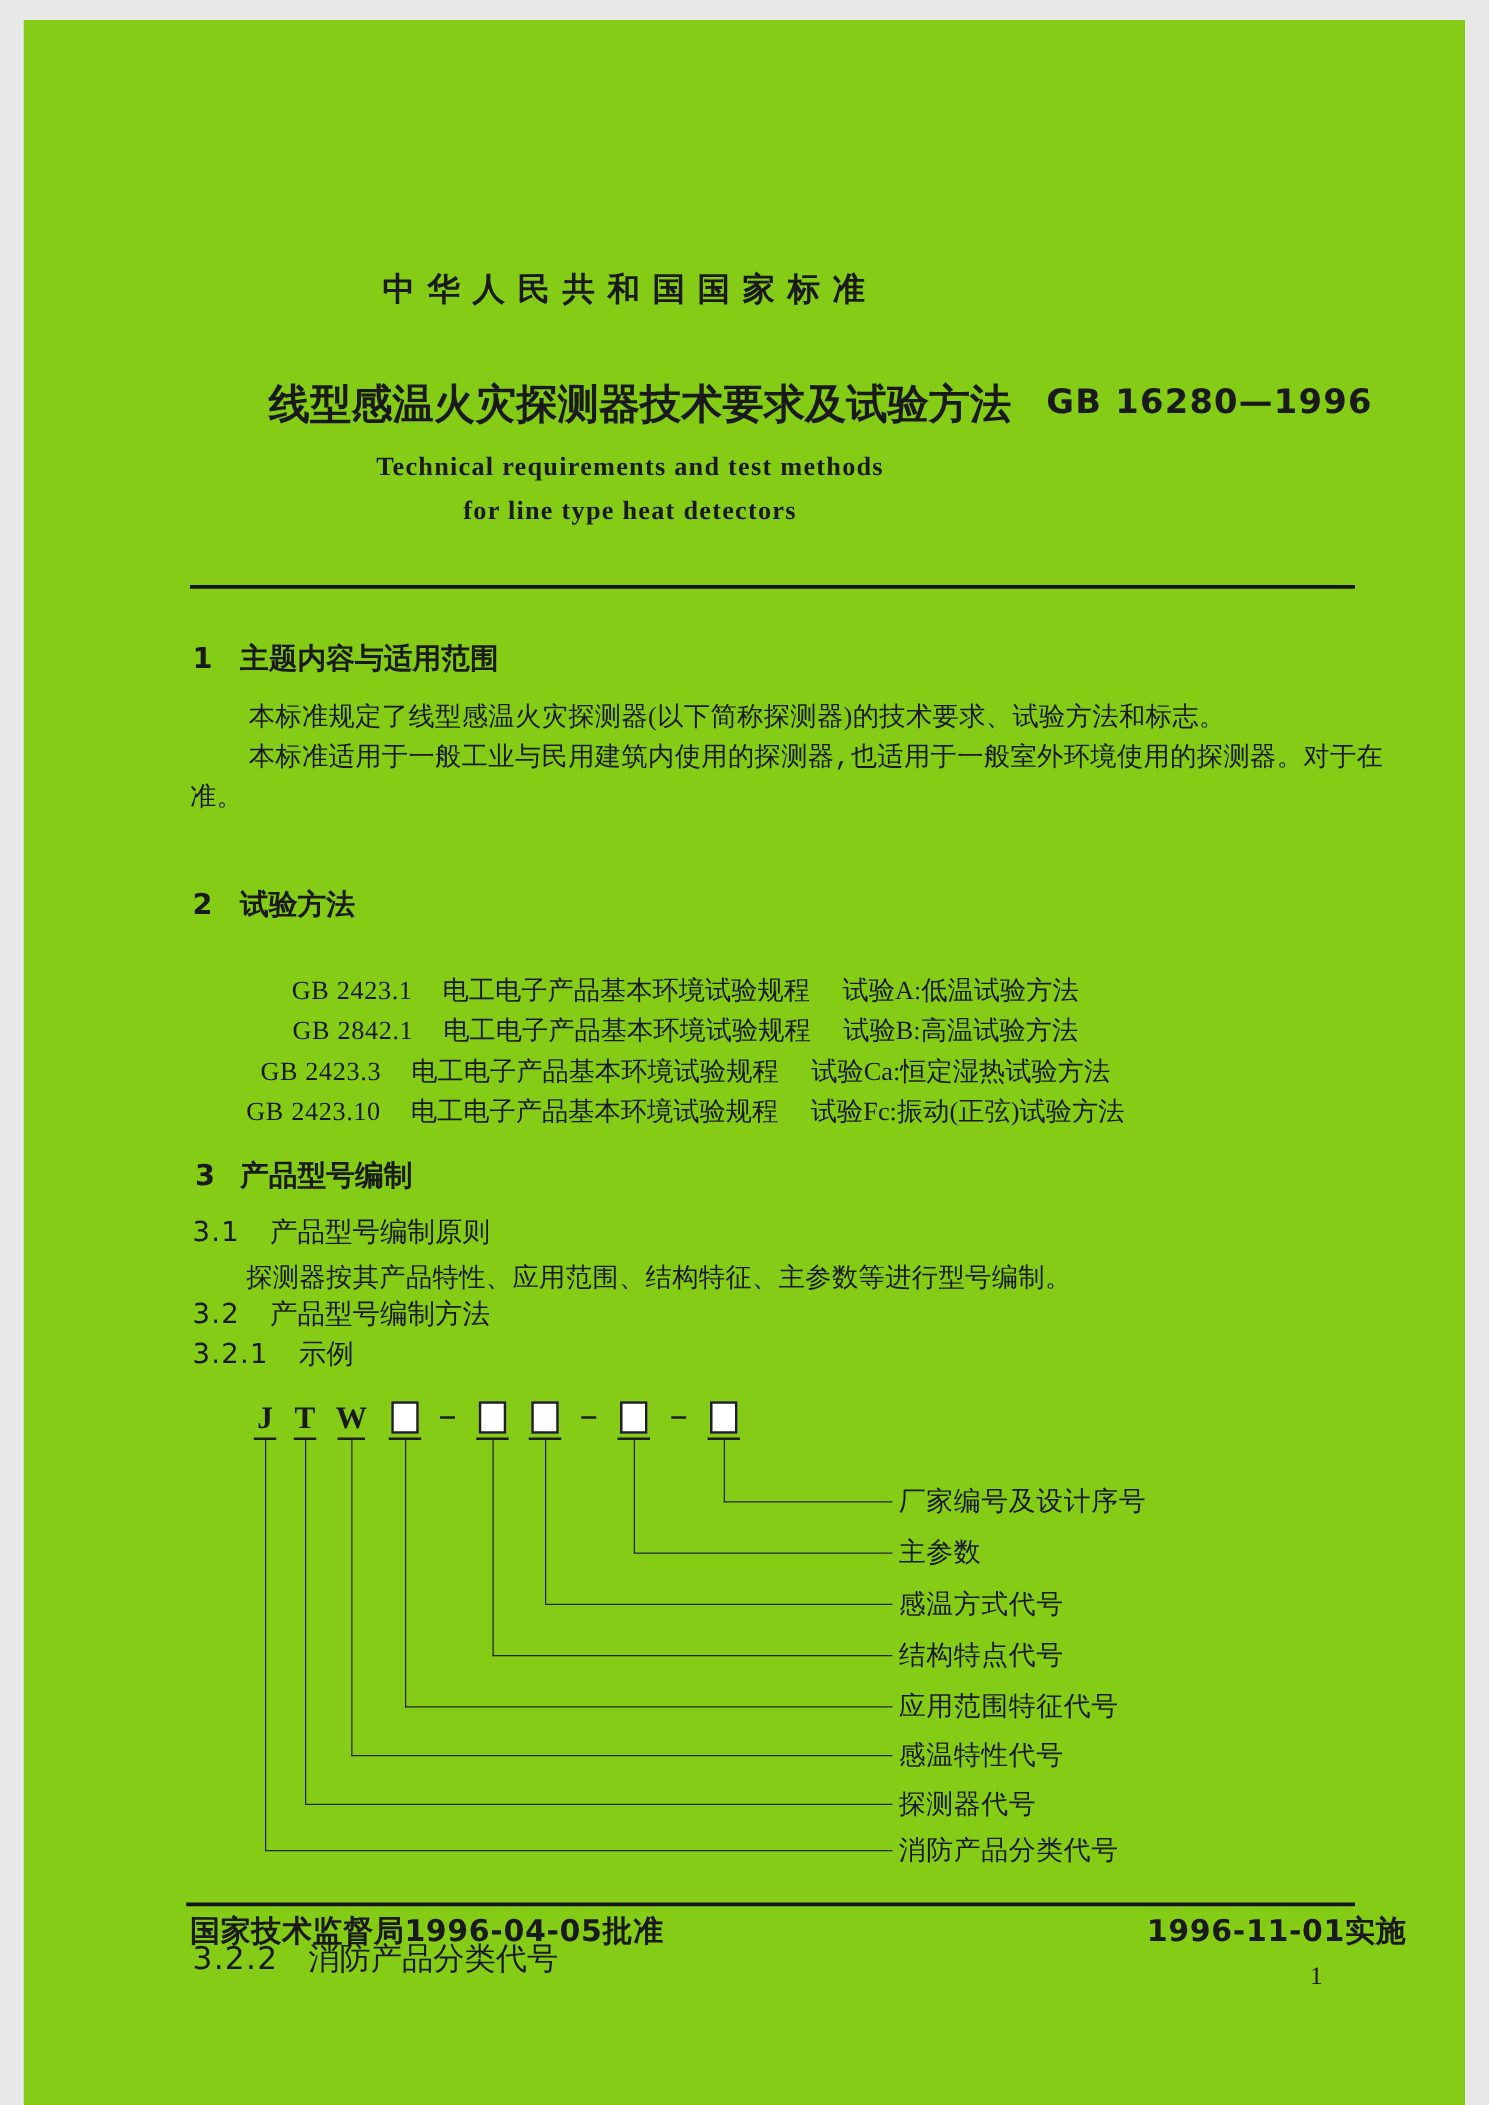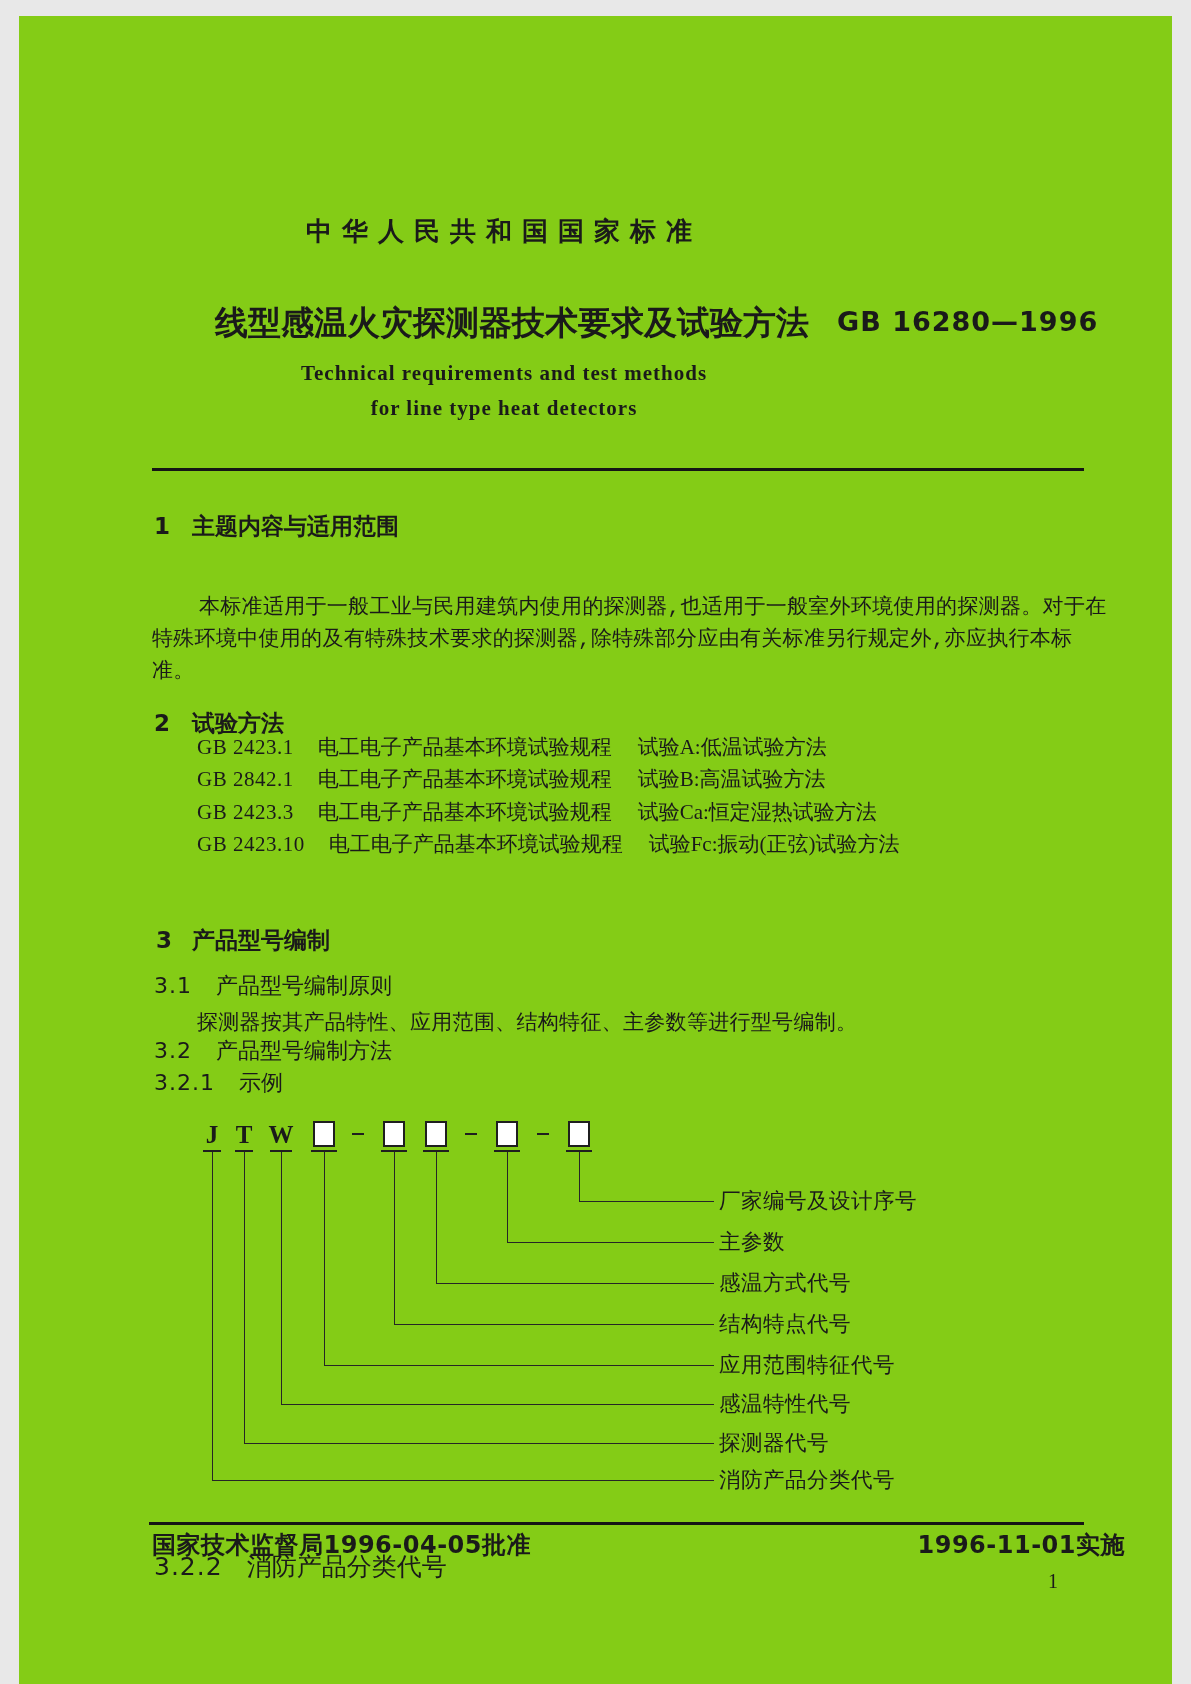--- a/index.html
+++ b/index.html
@@ -97,30 +97,30 @@
   <div class="abs std-header">中华人民共和国国家标准</div>
   <div class="abs title-cn">线型感温火灾探测器技术要求及试验方法</div>
   <div class="abs std-number">GB 16280—1996</div>
   <div class="abs title-en" style="top:345px;">Technical requirements and test methods</div>
   <div class="abs title-en" style="top:380px;">for line type heat detectors</div>
   <div class="abs rule" style="top:452px;left:133px;width:932px;"></div>
 
   <div class="abs h-sec" style="top:495px;left:135px;">
     <span class="num">1</span><span>主题内容与适用范围</span>
   </div>
+  <div class="abs body-text" style="top:541px;left:180px;white-space:nowrap;">本标准规定了线型感温火灾探测器(以下简称探测器)的技术要求、试验方法和标志。</div>
   <div class="abs body-text para" style="top:576px;left:133px;">
     <div class="ln indent">本标准适用于一般工业与民用建筑内使用的探测器,也适用于一般室外环境使用的探测器。对于在</div>
-    <div class="ln">特殊环境中使用的及有特殊技术要求的探测器,除特殊部分应由有关标准另行规定外,亦应执行本标</div>
     <div class="ln">准。</div>
   </div>
 
   <div class="abs h-sec" style="top:692px;left:135px;">
     <span class="num">2</span><span>试验方法</span>
   </div>
-  <div class="abs" style="top:715px;left:178px;">
+  <div class="abs" style="top:760px;left:178px;text-align:center;">
     <div class="ref-row">
       <span class="code">GB 2423.1</span><span>电工电子产品基本环境试验规程</span><span class="gap"></span><span>试验A:低温试验方法</span>
     </div>
     <div class="ref-row">
       <span class="code">GB 2842.1</span><span>电工电子产品基本环境试验规程</span><span class="gap"></span><span>试验B:高温试验方法</span>
     </div>
     <div class="ref-row">
       <span class="code">GB 2423.3</span><span>电工电子产品基本环境试验规程</span><span class="gap"></span><span>试验Ca:恒定湿热试验方法</span>
     </div>
     <div class="ref-row">

